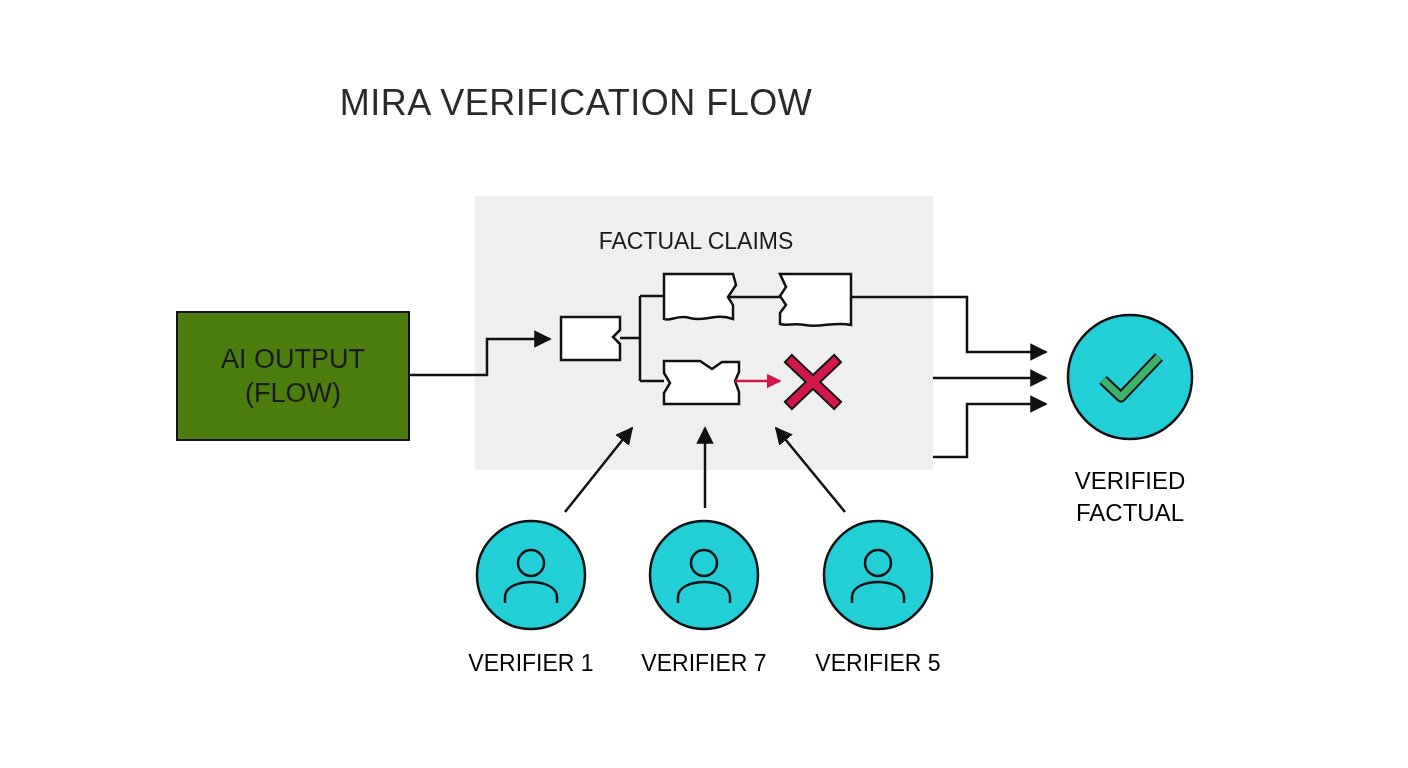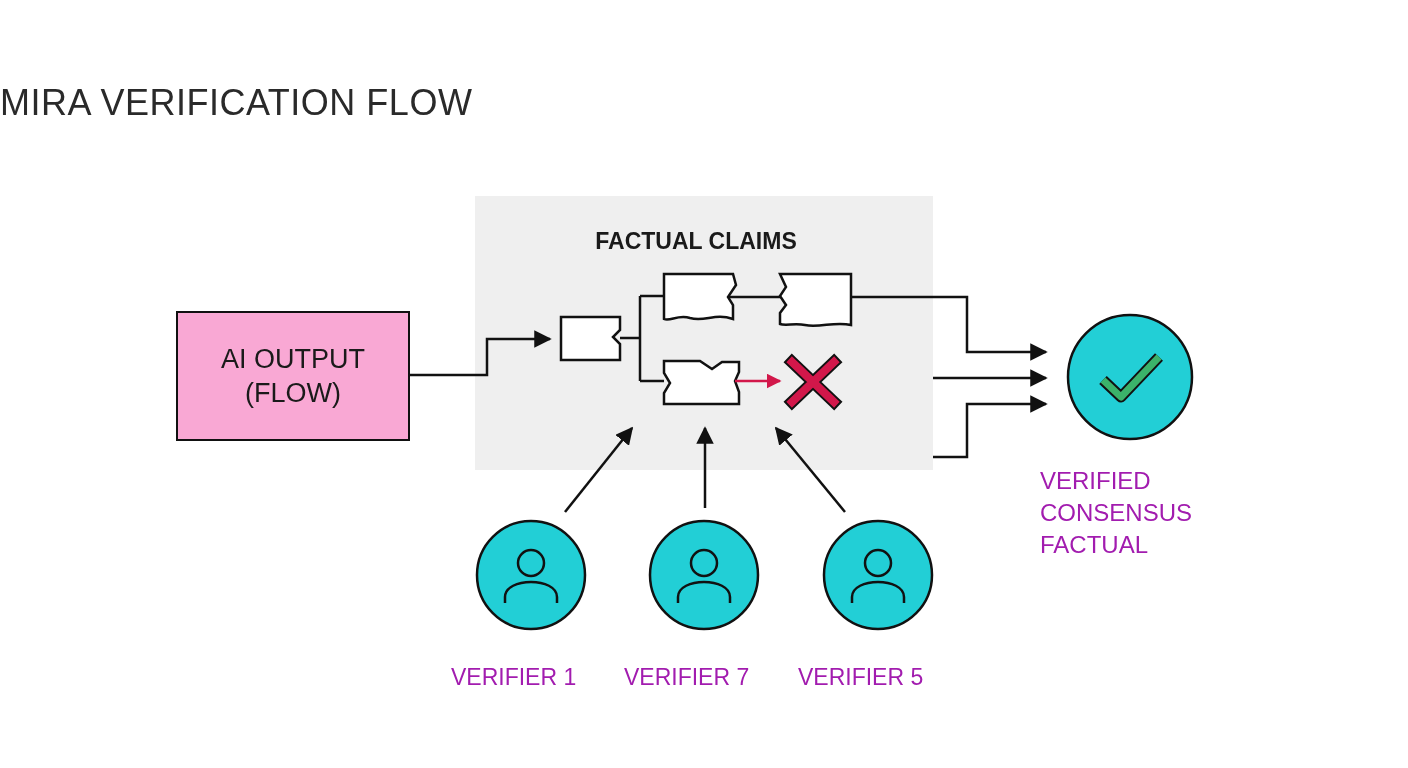--- a/index.html
+++ b/index.html
@@ -1,28 +1,28 @@
 <!DOCTYPE html>
 <html><head>
 <meta charset="utf-8">
 <style>
   html, body { margin: 0; padding: 0; background: #ffffff; }
   body { width: 1408px; height: 768px; position: relative; overflow: hidden;
          font-family: "Liberation Sans", sans-serif; color: #1a1a1a; }
-  .title { position: absolute; left: 0; width: 1152px; top: 82px; 
+  .title { position: absolute; left: 0; width: 1152px; top: 82px; text-align: center;
            font-size: 36px; font-weight: 400; letter-spacing: 0.5px; color: #2a2a2a; }
   .panel { position: absolute; left: 475px; top: 196px; width: 458px; height: 274px; background: #efefef; }
   .panel-label { position: absolute; left: 475px; width: 442px; top: 228px; text-align: center;
-                 font-size: 23px; color: #1a1a1a; font-weight: bold; }
+                 font-size: 23px; color: #1a1a1a; }
   .box { position: absolute; left: 176px; top: 311px; width: 230px; height: 126px;
-         border: 2.5px solid #111; background: #f9a8d4; display: flex; flex-direction: column;
+         border: 2.5px solid #111; background: #4d7c0f; display: flex; flex-direction: column;
          align-items: center; justify-content: center; font-size: 27px; line-height: 34px; }
   svg.diagram { position: absolute; left: 0; top: 0; }
-  .label { position: absolute; text-align: left; font-size: 23px; font-weight: 400; color: #a21caf; }
-  .verifier-label { top: 664px; width: 160px; }
+  .label { position: absolute; text-align: center; font-size: 23px; font-weight: 400; color: #000000; }
+  .verifier-label { top: 650px; width: 160px; }
   .out-label { left: 1040px; width: 180px; top: 465px; line-height: 32px; font-size: 24px; }
 </style>
 </head>
 <body>
 
 <div class="title">MIRA VERIFICATION FLOW</div>
 
 <div class="panel"></div>
 <div class="panel-label">FACTUAL CLAIMS</div>
 
@@ -96,15 +96,14 @@
     </g>
   </g>
 </svg>
 
 <div class="label verifier-label" style="left:451px">VERIFIER 1</div>
 <div class="label verifier-label" style="left:624px">VERIFIER 7</div>
 <div class="label verifier-label" style="left:798px">VERIFIER 5</div>
 
 <div class="label out-label">
   <div>VERIFIED</div>
-  <div>CONSENSUS</div>
   <div>FACTUAL</div>
 </div>
 
 </body></html>

